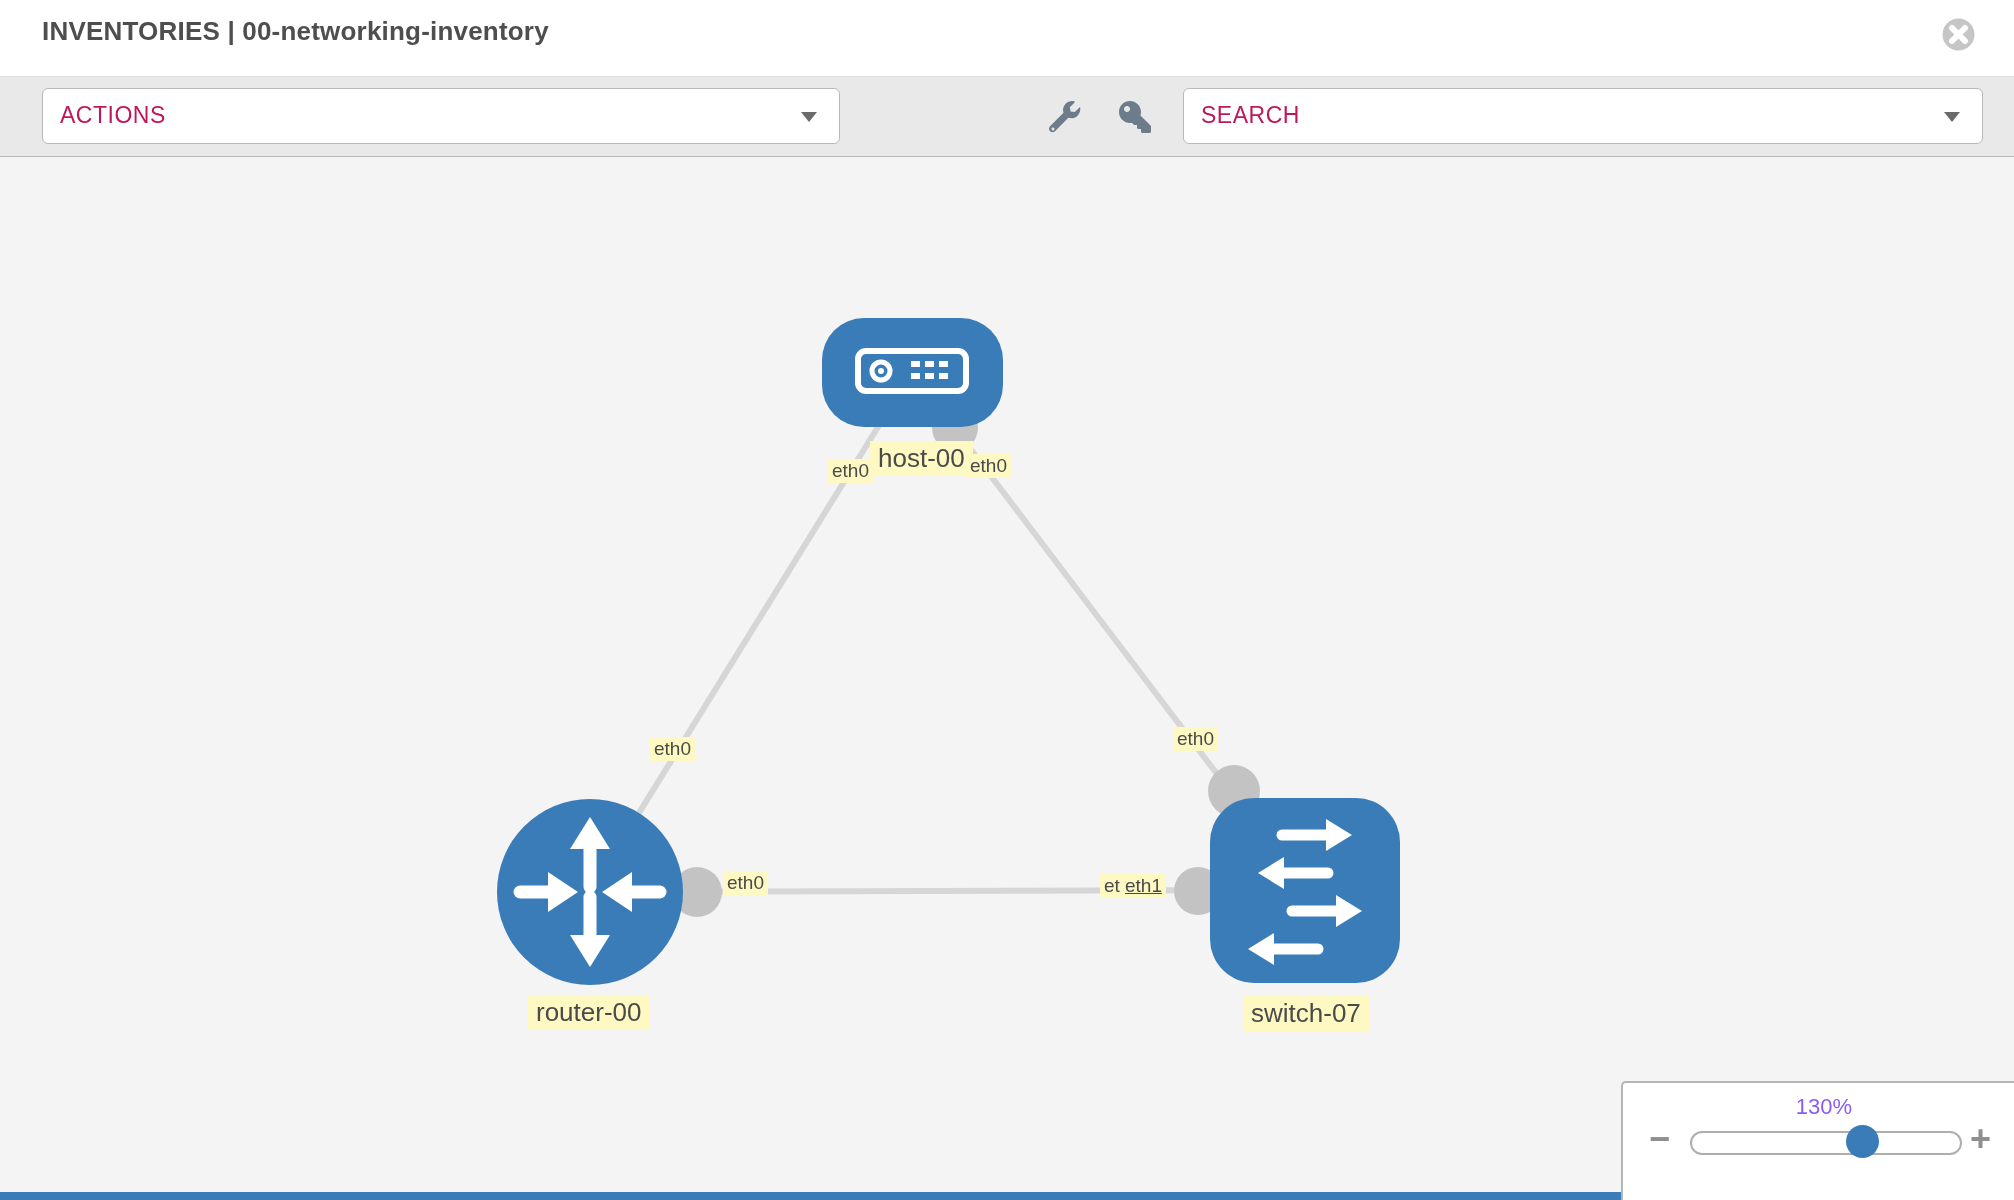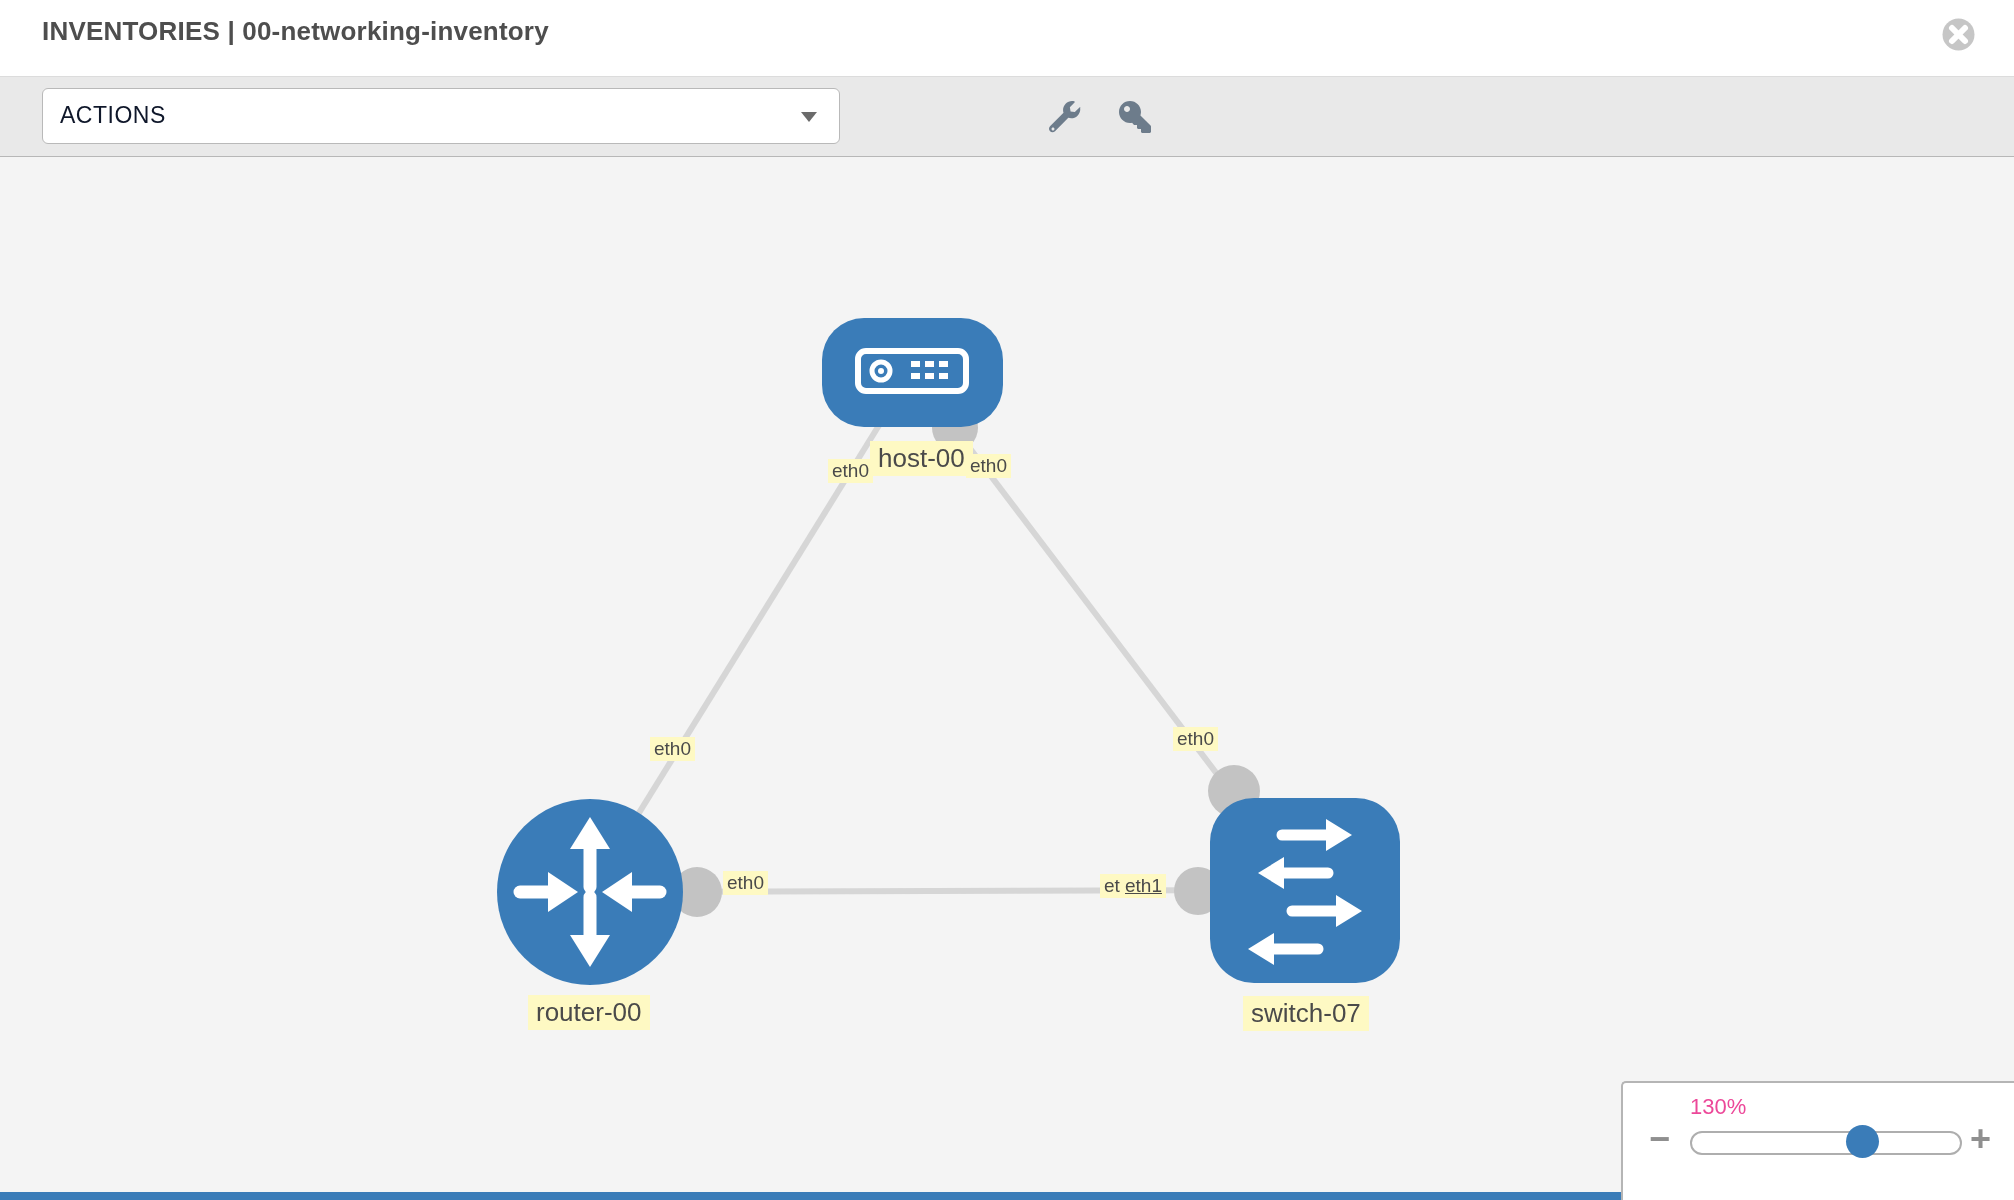--- a/index.html
+++ b/index.html
@@ -8,21 +8,21 @@
     font-family:"Liberation Sans",sans-serif;position:relative;
   }
   
   .header{position:absolute;left:0;top:0;width:2014px;height:76px;background:#ffffff;}
   .header-title{position:absolute;left:42px;top:16px;font-size:26px;font-weight:700;color:#4e4e4e;letter-spacing:.2px;}
   .close-btn{position:absolute;left:1941px;top:17px;width:35px;height:35px;cursor:pointer;}
   
   .toolbar{position:absolute;left:0;top:76px;width:2014px;height:79px;background:#e9e9e9;
     border-top:1px solid #dcdcdc;border-bottom:2px solid #b7b7b7;}
   .select-box{position:absolute;top:11px;height:54px;background:#ffffff;border:1px solid #b9b9b9;border-radius:6px;}
-  .select-box .select-label{position:absolute;left:17px;top:13px;font-size:23px;color:#0f172a;letter-spacing:.5px;}
+  .select-box .select-label{position:absolute;left:17px;top:13px;font-size:23px;color:#be185d;letter-spacing:.5px;}
   .caret{position:absolute;right:22px;top:23px;width:0;height:0;
     border-left:8px solid transparent;border-right:8px solid transparent;border-top:10px solid #6b6b6b;}
   .actions-box{left:42px;width:796px;}
   .search-box{left:1183px;width:798px;}
   .tool-icon{position:absolute;top:24px;width:32px;height:32px;}
   .wrench{left:1049px;}
   .key{left:1119px;}
   
   .canvas{position:absolute;left:0;top:157px;width:2014px;height:1043px;background:#f4f4f4;}
   .topology-svg{position:absolute;left:0;top:0;}
@@ -35,21 +35,21 @@
   .lbl-if-router-up{left:650px;top:580px;}
   .lbl-if-switch-up{left:1173px;top:570px;}
   .lbl-if-lan-left{left:723px;top:714px;}
   .lbl-if-lan-back{left:1100px;top:717px;z-index:5;}
   .lbl-if-lan-front{left:1121px;top:717px;z-index:6;text-decoration:underline;}
   .lbl-router{left:528px;top:838px;}
   .lbl-switch{left:1243px;top:839px;}
   
   .zoom-panel{position:absolute;right:0;bottom:0;width:391px;height:117px;background:#ffffff;
     border-left:2px solid #b5b5b5;border-top:2px solid #b5b5b5;border-top-left-radius:5px;z-index:10;}
-  .zoom-level{position:absolute;left:67px;top:11px;width:268px;text-align:left;font-size:22px;color:#ec4899;}
+  .zoom-level{position:absolute;left:67px;top:11px;width:268px;text-align:center;font-size:22px;color:#8b5cf6;}
   .zoom-minus,.zoom-plus{position:absolute;top:38px;font-size:36px;font-weight:700;color:#8f8f8f;cursor:pointer;line-height:36px;}
   .zoom-minus{left:26px;}
   .zoom-plus{left:347px;}
   .zoom-track{position:absolute;left:67px;top:48px;width:268px;height:20px;background:#ffffff;
     border:2px solid #aeaeae;border-radius:12px;cursor:pointer;}
   .zoom-thumb{position:absolute;left:223px;top:42px;width:33px;height:33px;border-radius:50%;background:#3a7cb8;cursor:grab;}
   .bottom-strip{position:absolute;left:0;bottom:0;width:1623px;height:8px;background:#3a7cb8;z-index:9;}
 </style>
 </head>
 <body>
@@ -78,20 +78,24 @@
   </div>
 
   <div class="tool-icon key">
     <svg width="32" height="32" viewBox="0 0 512 512">
       <g transform="scale(-1,1) translate(-512,0)">
         <path fill="#6d7c8b" d="M512 176.001C512 273.203 433.202 352 336 352c-11.22 0-22.19-1.062-32.827-3.069l-24.012 27.014A23.999 23.999 0 0 1 261.223 384H224v40c0 13.255-10.745 24-24 24h-40v40c0 13.255-10.745 24-24 24H24c-13.255 0-24-10.745-24-24v-78.059c0-6.365 2.529-12.47 7.029-16.971l161.802-161.802C166.885 213.874 160 195.646 160 176 160 78.798 238.797.001 335.999 0 433.488-.001 512 78.511 512 176.001zM336 128c0 26.51 21.49 48 48 48s48-21.49 48-48-21.49-48-48-48-48 21.49-48 48z"></path>
       </g>
     </svg>
   </div>
 
+  <div class="select-box search-box">
+    <span class="select-label">SEARCH</span>
+    <span class="caret"></span>
+  </div>
 </div>
 
 <div class="canvas">
 
   <svg class="topology-svg" width="2014" height="1043" viewBox="0 0 2014 1043">
 
     <line x1="912" y1="215" x2="590" y2="735" stroke="#d6d6d6" stroke-width="6"></line>
     <line x1="912" y1="215" x2="1305" y2="733" stroke="#d6d6d6" stroke-width="6"></line>
     <line x1="590" y1="735" x2="1305" y2="733" stroke="#d6d6d6" stroke-width="6"></line>
 

